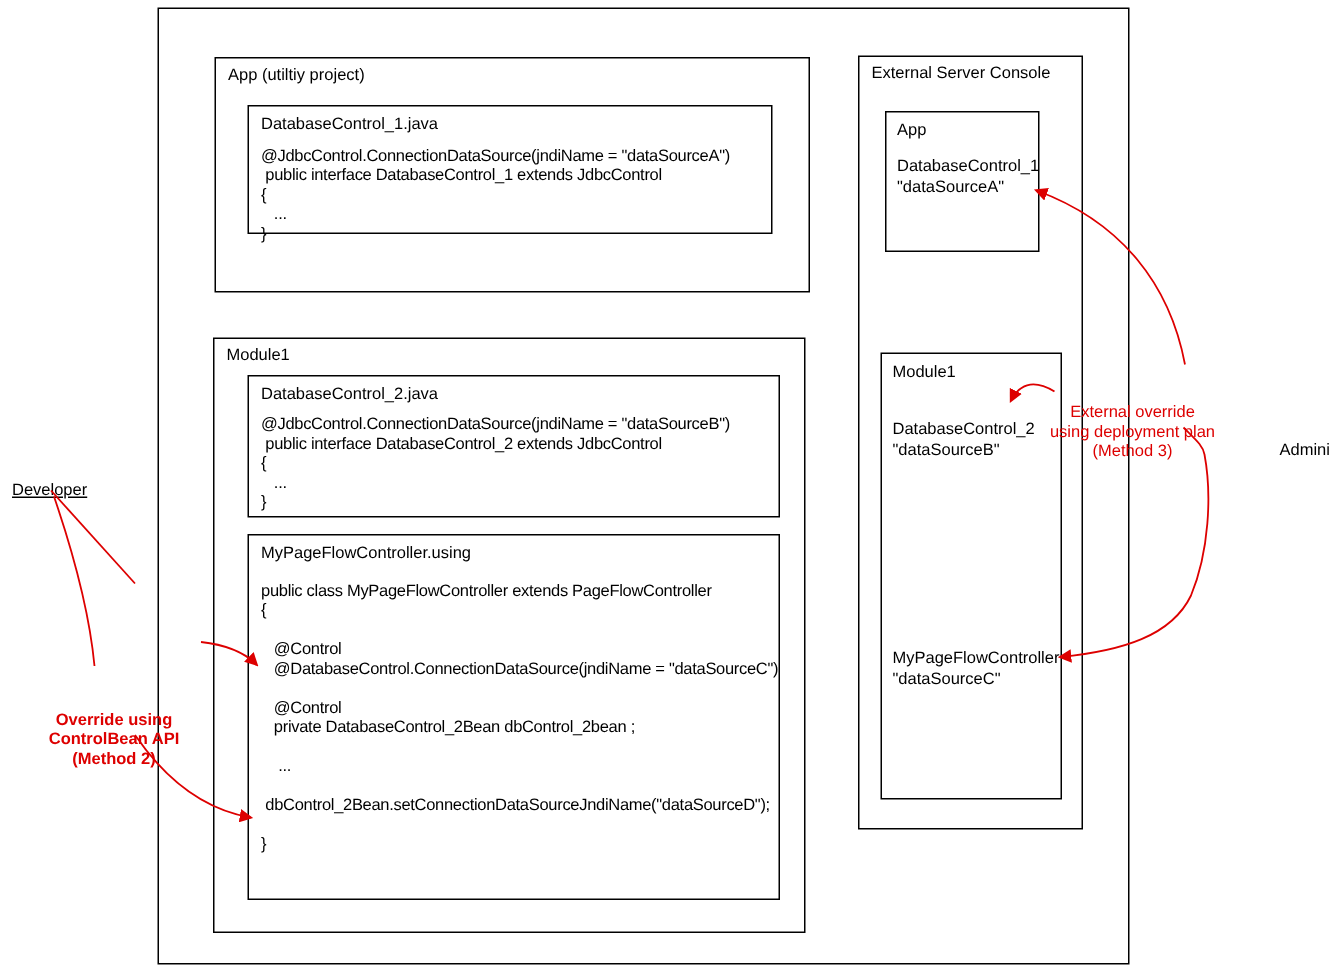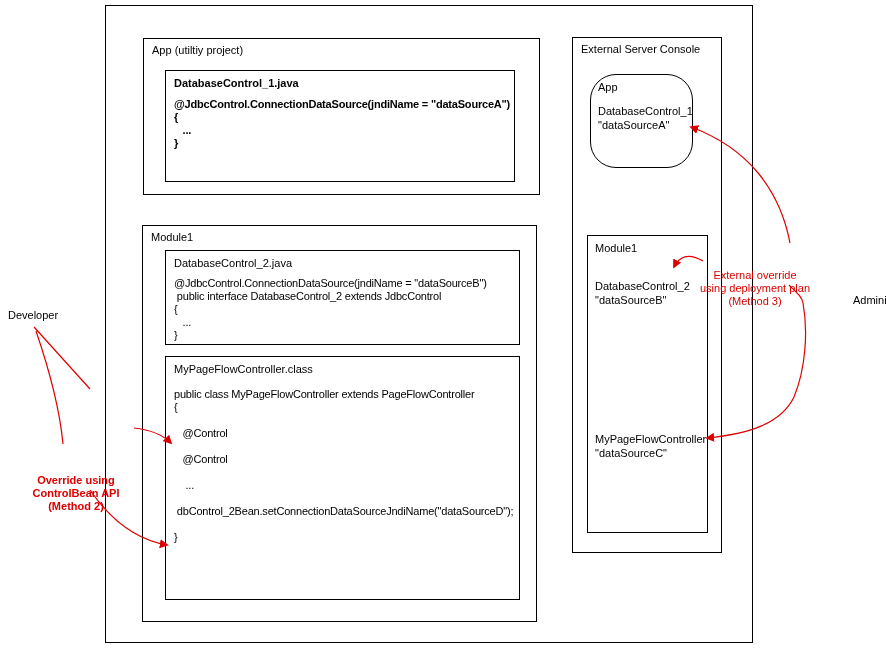--- a/index.html
+++ b/index.html
@@ -14,33 +14,34 @@
   .red{color:#dd0000;margin-top:24px;}
   .ann{position:absolute;text-align:center;white-space:pre-line;line-height:13px;}
   .entry{white-space:pre;line-height:14px;}
   svg.overlay{position:absolute;left:0;top:0;width:886px;height:650px;pointer-events:none;}
 </style>
 </head>
 <body>
 
 <div id="canvas">
 
-  <div class="lbl" style="left:8px;top:309px;">Developer</div>
+  <div class="lbl" style="left:8px;top:321px;text-decoration:underline;">Developer</div>
   <div class="lbl" style="left:810px;top:294px;margin-left:43px;">Administrator</div>
 
   <div class="box" style="left:105px;top:5px;width:648px;height:638px;"></div>
 
   <div class="box" style="left:143px;top:38px;width:397px;height:157px;">
     <div class="box-title">App (utiltiy project)</div>
   </div>
 
-  <div class="box" style="left:165px;top:70px;width:350px;height:112px;font-weight:bold;">
+  <div class="box" style="left:165px;top:70px;width:350px;height:86px;">
     <div class="code-name">DatabaseControl_1.java</div>
     <div class="code-lines" style="margin-top:9px;">
       <div class="cl">@JdbcControl.ConnectionDataSource(jndiName = "dataSourceA")</div>
+      <div class="cl"> public interface DatabaseControl_1 extends JdbcControl</div>
       <div class="cl">{</div>
       <div class="cl">   ...</div>
       <div class="cl">}</div>
     </div>
   </div>
 
   <div class="box" style="left:142px;top:225px;width:395px;height:397px;">
     <div class="box-title">Module1</div>
   </div>
 
@@ -49,42 +50,44 @@
     <div class="code-lines" style="margin-top:8px;">
       <div class="cl">@JdbcControl.ConnectionDataSource(jndiName = "dataSourceB")</div>
       <div class="cl"> public interface DatabaseControl_2 extends JdbcControl</div>
       <div class="cl">{</div>
       <div class="cl">   ...</div>
       <div class="cl">}</div>
     </div>
   </div>
 
   <div class="box" style="left:165px;top:356px;width:355px;height:244px;">
-    <div class="code-name">MyPageFlowController.class</div>
+    <div class="code-name">MyPageFlowController.using</div>
     <div class="code-lines" style="margin-top:13px;">
       <div class="cl">public class MyPageFlowController extends PageFlowController</div>
       <div class="cl">{</div>
       <div class="cl"></div>
       <div class="cl">   @Control</div>
+      <div class="cl">   @DatabaseControl.ConnectionDataSource(jndiName = "dataSourceC")</div>
       <div class="cl"></div>
       <div class="cl">   @Control</div>
+      <div class="cl">   private DatabaseControl_2Bean dbControl_2bean ;</div>
       <div class="cl"></div>
       <div class="cl">    ...</div>
       <div class="cl"></div>
       <div class="cl"> dbControl_2Bean.setConnectionDataSourceJndiName("dataSourceD");</div>
       <div class="cl"></div>
       <div class="cl">}</div>
     </div>
   </div>
 
   <div class="box" style="left:572px;top:37px;width:150px;height:516px;">
     <div class="box-title">External Server Console</div>
   </div>
 
-  <div class="box" style="left:590px;top:74px;width:103px;height:94px;border-radius:26px;">
+  <div class="box" style="left:590px;top:74px;width:103px;height:94px;">
     <div style="padding:5px 0 0 7px;">
       <div class="entry">App</div>
       <div style="height:10px;"></div>
       <div class="entry">DatabaseControl_1</div>
       <div class="entry">"dataSourceA"</div>
     </div>
   </div>
 
   <div class="box" style="left:587px;top:235px;width:121px;height:298px;">
     <div style="padding:5px 0 0 7px;">

